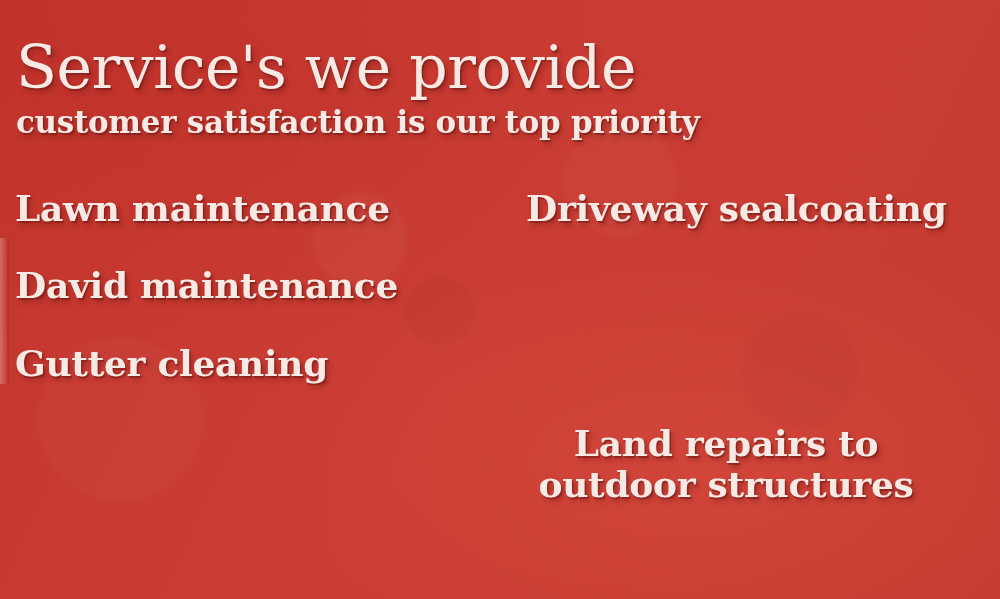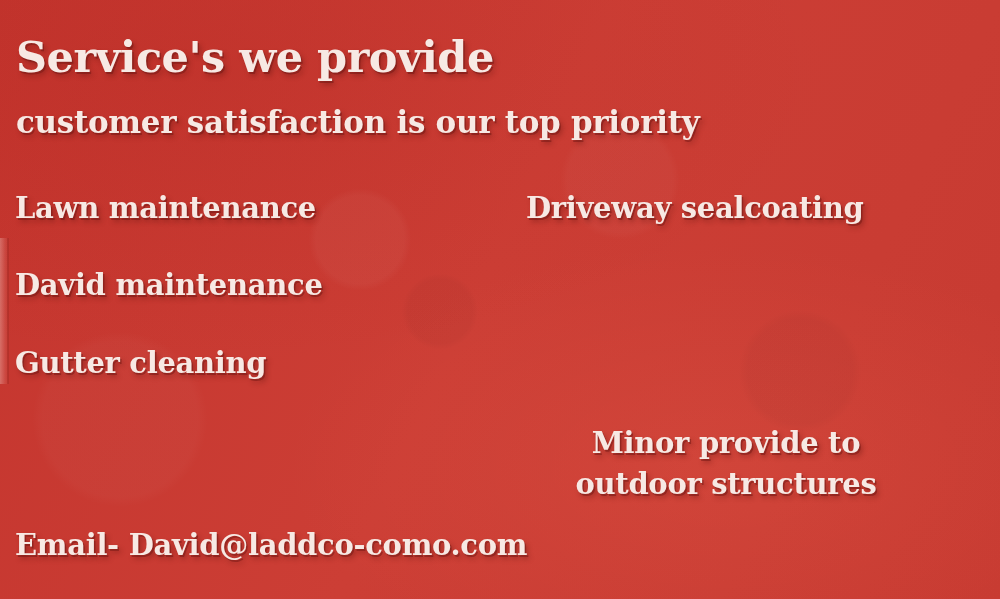--- a/index.html
+++ b/index.html
@@ -69,35 +69,35 @@
     white-space: pre;
     text-shadow:
       1.5px 2px 0 rgba(120,26,21,0.55),
       3px 4px 5px rgba(105,22,18,0.40);
     letter-spacing: -0.2px;
   }
 
   #title {
     left: 16px;
     top: 32px;
-    font-size: 43px;
-    font-weight: 700;
+    font-size: 60px;
+    font-weight: 400;
     letter-spacing: -0.5px;
   }
 
   #subtitle {
     left: 16px;
     top: 104px;
     font-size: 31px;
     font-weight: 700;
     letter-spacing: -0.3px;
   }
 
   .service {
-    font-size: 29px;
+    font-size: 36px;
     font-weight: 700;
     line-height: 41px;
     letter-spacing: -0.3px;
   }
 
   .col-left  { left: 15px; }
   .col-right { left: 526px; text-align: center; }
 
   .row1 { top: 188px; }
   .row2 { top: 265px; }
@@ -128,17 +128,16 @@
 
   <div class="txt service col-left row2">David maintenance</div>
 
   <div class="txt service col-left row3">Gutter cleaning</div>
 
 
   <div class="txt service col-right row1">Driveway sealcoating</div>
 
 
 
-  <div class="txt service col-right row4" style="width:400px; white-space:normal;">Minor provide to outdoor structures</div>
+  <div class="txt service col-right row4" style="width:400px; white-space:normal;">Land repairs to outdoor structures</div>
 
-  <div class="txt" id="email">Email- David@laddco-como.com</div>
 
 </div>
 
 </body></html>

